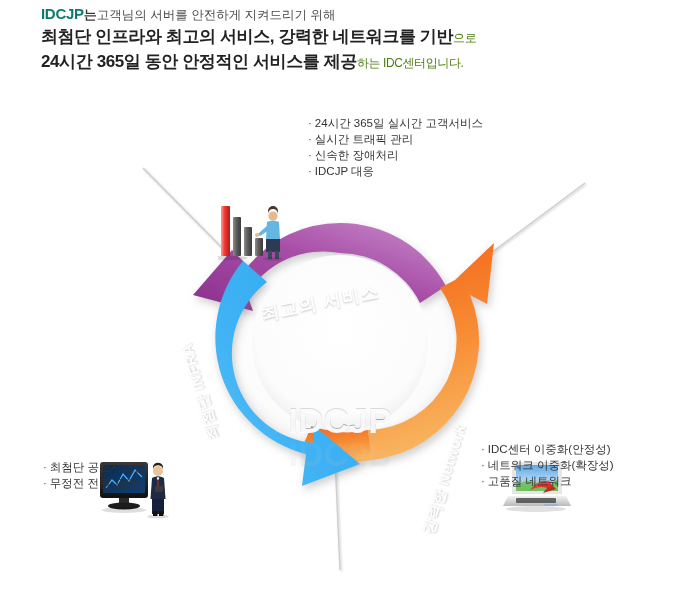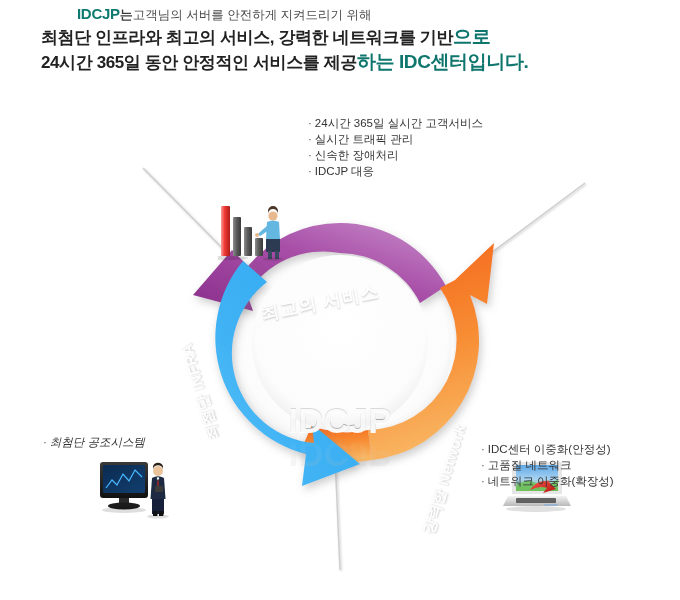--- a/index.html
+++ b/index.html
@@ -5,36 +5,36 @@
   html,body{margin:0;padding:0;}
   body{
     width:680px;height:600px;background:#ffffff;overflow:hidden;
     font-family:"Liberation Sans","DejaVu Sans",sans-serif;
     -webkit-font-smoothing:antialiased;
   }
   .stage{position:relative;width:680px;height:600px;}
 
   
   .header{position:absolute;left:41px;top:4px;width:600px;}
-  .hdr-line1{font-size:13px;line-height:20px;color:#3a3a3a;font-weight:bold;white-space:nowrap;margin-left:36px;}
+  .hdr-line1{font-size:13px;line-height:20px;color:#3a3a3a;font-weight:bold;white-space:nowrap;}
   .brand{color:#0e7a70;font-weight:bold;font-size:15px;letter-spacing:-0.3px;}
   .hdr-l1-rest{font-weight:normal;color:#4a4a4a;font-size:12.5px;}
   .hdr-line2,.hdr-line3{font-size:17px;line-height:24px;color:#222;font-weight:bold;white-space:nowrap;letter-spacing:-0.4px;}
-  .hdr-soft{font-weight:bold;font-size:19px;color:#0f766e;}
+  .hdr-soft{font-weight:normal;font-size:12px;color:#4d7c0f;}
 
   
   .diagram{position:absolute;left:0;top:90px;width:680px;height:510px;}
   .diagram svg{position:absolute;left:0;top:0;}
 
   
   .callout{position:absolute;font-size:11.5px;line-height:16px;color:#333;white-space:nowrap;}
   .callout .li{display:block;}
   .callout .dot{color:#555;margin-right:3px;}
   .callout-top{left:308px;top:115px;}
-  .callout-left{left:43px;top:434px;font-style:italic;}
+  .callout-left{left:43px;top:459px;}
   .callout-right{left:481px;top:441px;}
 
   
   .icon-box{position:absolute;}
   .icon-top{left:218px;top:110px;width:66px;height:62px;}
   .icon-left{left:98px;top:368px;width:76px;height:64px;}
   .icon-right{left:500px;top:366px;width:72px;height:60px;}
 
   
   .arc-label{position:absolute;color:#ffffff;font-weight:bold;white-space:nowrap;
@@ -274,21 +274,22 @@
 
   <div class="callout callout-top">
     <span class="li"><span class="dot">·</span><span>24시간 365일 실시간 고객서비스</span></span>
     <span class="li"><span class="dot">·</span><span>실시간 트래픽 관리</span></span>
     <span class="li"><span class="dot">·</span><span>신속한 장애처리</span></span>
     <span class="li"><span class="dot">·</span><span>IDCJP 대응</span></span>
   </div>
 
   <div class="callout callout-left">
     <span class="li"><span class="dot">·</span><span>최첨단 공조시스템</span></span>
+    <span class="li"><span class="dot">·</span><span>무정전 전원 관리</span></span>
   </div>
 
   <div class="callout callout-right">
     <span class="li"><span class="dot">·</span><span>IDC센터 이중화(안정성)</span></span>
+    <span class="li"><span class="dot">·</span><span>네트워크 이중화(확장성)</span></span>
     <span class="li"><span class="dot">·</span><span>고품질 네트워크</span></span>
-    <span class="li"><span class="dot">·</span><span>네트워크 이중화(확장성)</span></span>
   </div>
 
 </div>
 
 </body></html>

